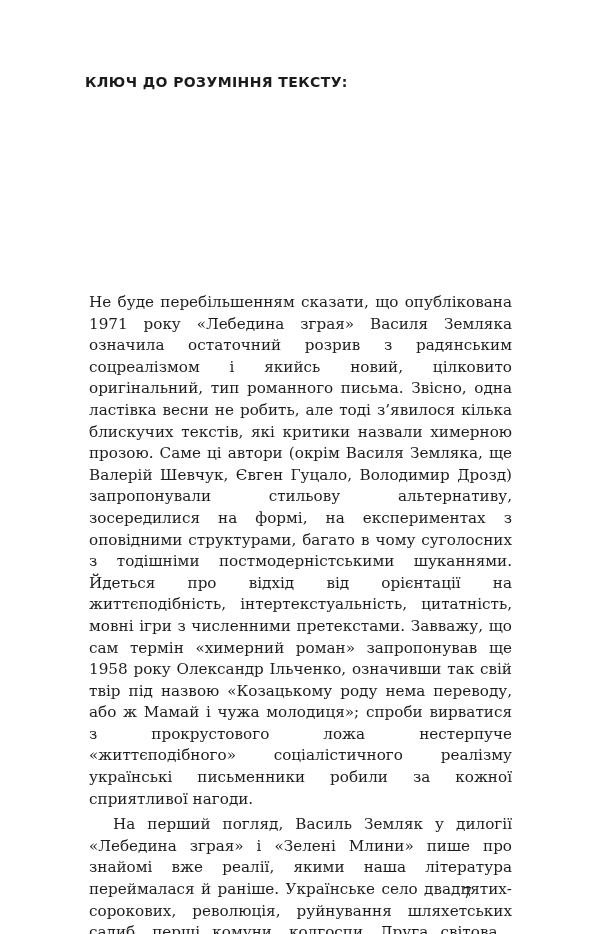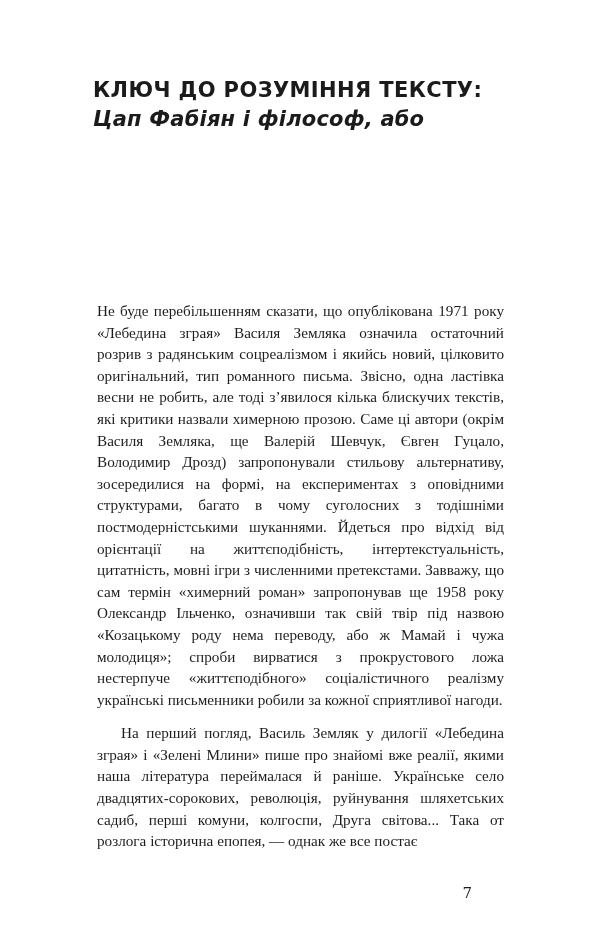--- a/index.html
+++ b/index.html
@@ -13,24 +13,24 @@
     height: 934px;
     background: #ffffff;
     color: #1c1c1c;
     overflow: hidden;
   }
   .chapter-title {
     position: absolute;
     top: 68px;
     left: 85px;
     right: 80px;
-    margin: 8px;
+    margin: 0;
     font-family: "DejaVu Sans", "Liberation Sans", sans-serif;
     font-weight: 700;
-    font-size: 21px;
+    font-size: 14px;
     line-height: 29px;
     color: #1b1b1b;
   }
   .title-main {
     display: block;
     letter-spacing: 0.4px;
     font-style: normal;
   }
   .title-sub {
     display: block;
@@ -42,23 +42,22 @@
     top: 288px;
     left: 85px;
     right: 84px;
     font-family: "DejaVu Serif", "Liberation Serif", serif;
     font-size: 15.2px;
     line-height: 21.6px;
     color: #1d1d1d;
     text-align: justify;
   }
   .body-text p {
-    margin: 12px;
+    margin: 4px;
     hyphens: auto;
-    font-family: Liberation Serif, serif;
     -webkit-hyphens: auto;
   }
   .body-text p + p {
     text-indent: 24px;
   }
   .page-number {
     position: absolute;
     top: 884px;
     right: 128px;
     font-family: "DejaVu Serif", "Liberation Serif", serif;
@@ -66,21 +65,20 @@
     color: #1d1d1d;
   }
 </style>
 </head>
 <body>
 
 <div class="book-page">
 
   <h1 class="chapter-title">
     <span class="title-main">КЛЮЧ ДО РОЗУМІННЯ ТЕКСТУ:</span>
-    <span class="title-sub">Цап Фабіян і філософ, або</span>
   </h1>
 
   <div class="body-text">
     <p>Не буде перебільшенням сказати, що опублікована 1971 року «Лебедина зграя» Василя Земляка означила остаточний розрив з радянським соцреалізмом і якийсь новий, цілковито оригінальний, тип романного письма. Звісно, одна ластівка весни не робить, але тоді з’явилося кілька блискучих текстів, які критики назвали химерною прозою. Саме ці автори (окрім Василя Земляка, ще Валерій Шевчук, Євген Гуцало, Володимир Дрозд) запропонували стильову альтернативу, зосередилися на формі, на експериментах з оповідними структурами, багато в чому суголосних з тодішніми постмодерністськими шуканнями. Йдеться про відхід від орієнтації на життєподібність, інтертекстуальність, цитатність, мовні ігри з численними претекстами. Завважу, що сам термін «химерний роман» запропонував ще 1958 року Олександр Ільченко, означивши так свій твір під назвою «Козацькому роду нема переводу, або ж Мамай і чужа молодиця»; спроби вирватися з прокрустового ложа нестерпуче «життєподібного» соціалістичного реалізму українські письменники робили за кожної сприятливої нагоди.</p>
     <p>На перший погляд, Василь Земляк у дилогії «Лебедина зграя» і «Зелені Млини» пише про знайомі вже реалії, якими наша література переймалася й раніше. Українське село двадцятих-сорокових, революція, руйнування шляхетських садиб, перші комуни, колгоспи, Друга світова... Така от розлога історична епопея, — однак же все постає</p>
   </div>
 
   <div class="page-number">7</div>
 
 </div>

